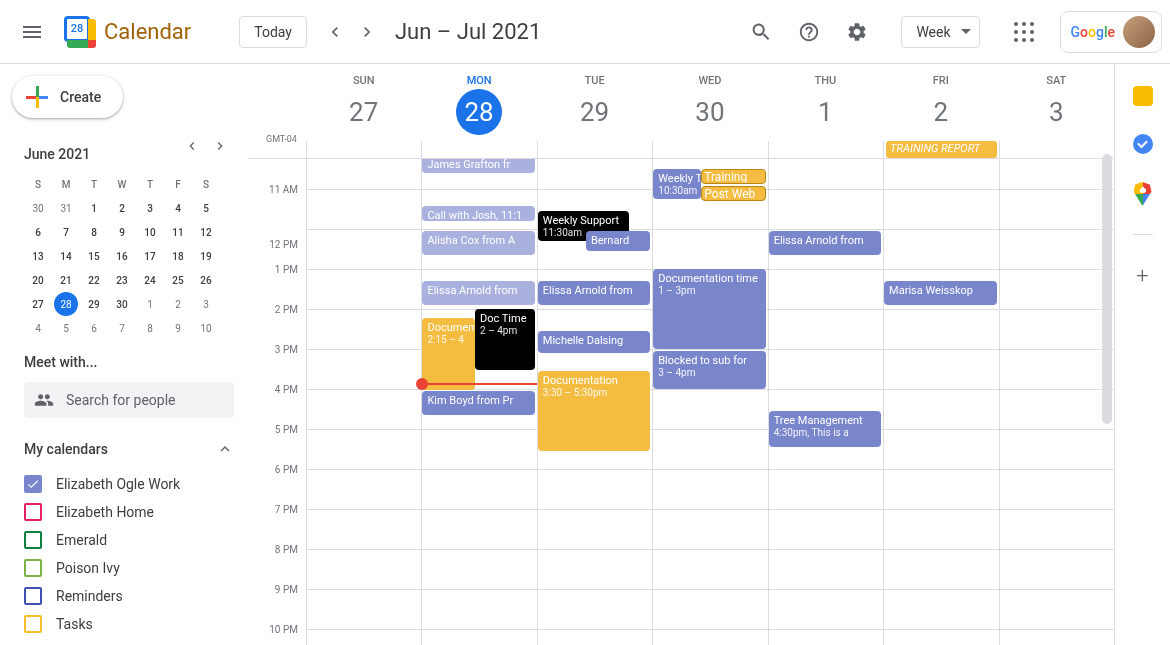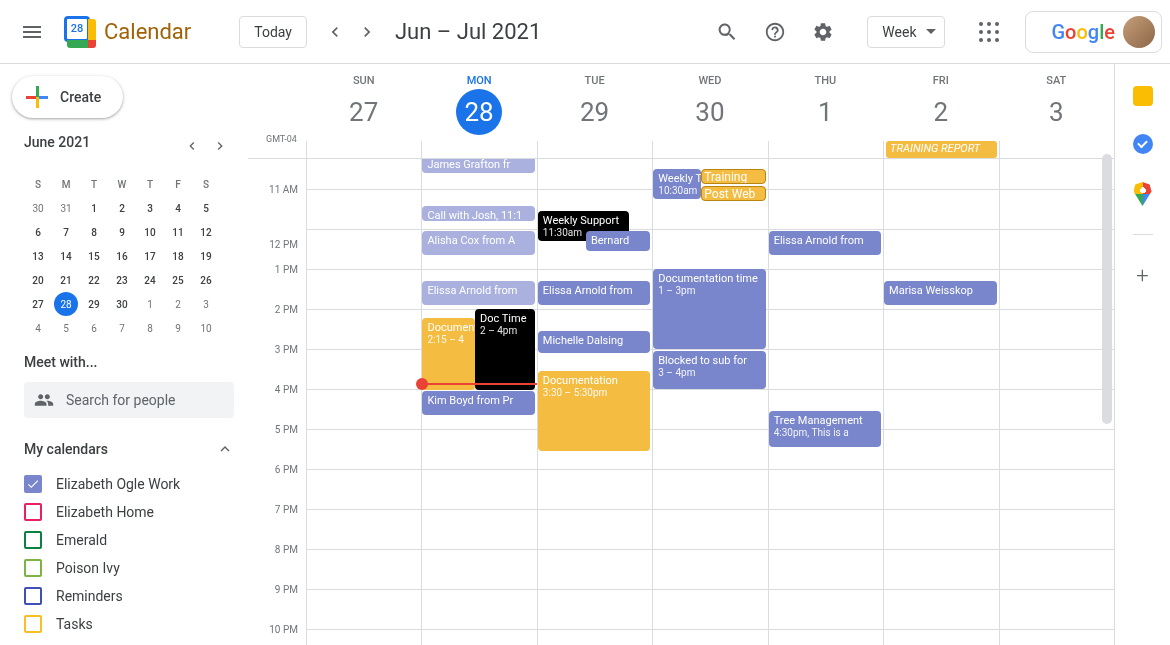--- a/index.html
+++ b/index.html
@@ -22,36 +22,36 @@
 .nav-arrow svg { width: 20px; height: 20px; fill: #5f6368; }
 .date-range { font-size: 22px; color: #3c4043; margin-left: 12px; }
 .header-right { margin-left: auto; display: flex; align-items: center; gap: 8px; }
 .icon-btn { width: 40px; height: 40px; display: flex; align-items: center; justify-content: center; cursor: pointer; border-radius: 50%; }
 .icon-btn svg { fill: #5f6368; width: 22px; height: 22px; }
 .view-selector { border: 1px solid #dadce0; border-radius: 4px; padding: 7px 8px 7px 14px; font-size: 14px; color: #3c4043; display: flex; align-items: center; gap: 10px; margin: 0 16px; cursor: pointer; }
 .apps-icon { width: 40px; height: 40px; display: flex; align-items: center; justify-content: center; cursor: pointer; }
 .apps-grid { display: grid; grid-template-columns: repeat(3, 4px); gap: 4px; }
 .apps-grid span { width: 4px; height: 4px; background: #5f6368; border-radius: 50%; }
 .google-box { border: 1px solid #dadce0; border-radius: 8px; padding: 4px 6px 4px 10px; display: flex; align-items: center; gap: 8px; margin-left: 8px; }
-.google-text { font-size: 20px; font-weight: 500; margin-left: 15px; }
+.google-text { font-size: 14px; font-weight: 500; }
 .g-b { color: #4285f4; } .g-r { color: #ea4335; } .g-y { color: #fbbc04; } .g-g { color: #34a853; }
 .avatar { width: 32px; height: 32px; border-radius: 50%; background: linear-gradient(135deg, #c6a07a, #8b6547); }
 
 
 .sidebar { position: absolute; left: 0; top: 64px; width: 248px; padding: 12px 0 0 0; height: calc(100% - 64px); }
 .create-btn { margin-left: 12px; display: inline-flex; align-items: center; gap: 12px; padding: 10px 22px 10px 14px; border-radius: 24px; box-shadow: 0 1px 2px rgba(60,64,67,.3), 0 1px 3px 1px rgba(60,64,67,.15); font-size: 14px; font-weight: 500; color: #3c4043; cursor: pointer; background: #fff; }
 .plus-icon { width: 22px; height: 22px; position: relative; }
 .plus-icon::before, .plus-icon::after { content: ''; position: absolute; }
 .plus-h { position: absolute; top: 10px; left: 0; width: 11px; height: 3px; background: #ea4335; }
 .plus-h2 { position: absolute; top: 10px; right: 0; width: 11px; height: 3px; background: #4285f4; }
 .plus-v { position: absolute; left: 10px; top: 0; width: 3px; height: 11px; background: #34a853; }
 .plus-v2 { position: absolute; left: 10px; bottom: 0; width: 3px; height: 11px; background: #fbbc04; }
 
 .mini-cal { padding: 16px 16px 8px 24px; }
-.mini-cal-head { display: flex; align-items: flex-start; margin-bottom: 10px; gap: 48px; }
+.mini-cal-head { display: flex; align-items: flex-end; margin-bottom: 10px; gap: 48px; }
 .mini-cal-title { font-size: 14px; font-weight: 500; color: #3c4043; }
 .mini-cal-nav { margin-left: auto; display: flex; gap: 4px; }
 .mini-cal-nav span { cursor: pointer; padding: 4px; }
 .mini-cal-nav svg { width: 16px; height: 16px; fill: #5f6368; }
 .mini-grid { display: grid; grid-template-columns: repeat(7, 28px); grid-auto-rows: 24px; }
 .mini-grid div { display: flex; align-items: center; justify-content: center; font-size: 10px; color: #70757a; }
 .mini-dow { font-weight: 500; }
 .mini-day.other { color: #70757a; }
 .mini-day.cur { color: #3c4043; font-weight: 500; }
 .mini-day.today { background: #1a73e8; color: #fff; border-radius: 50%; width: 24px; height: 24px; margin: 0 auto; }
@@ -365,21 +365,21 @@
         <div class="grid-line" style="top: 470px;"></div>
       </div>
     <div class="grid-cols">
       <div class="grid-col"></div>
       <div class="grid-col">
         <div class="event purple-light" style="top:-4px;height:18px;left:0;right:2px"><span class="ev-title">James Grafton fr</span></div>
         <div class="event purple-light" style="top:47px;height:15px;left:0;right:2px"><span class="ev-title">Call with Josh, 11:1</span></div>
         <div class="event purple-light" style="top:72px;height:24px;left:0;right:2px"><span class="ev-title">Alisha Cox from A</span></div>
         <div class="event purple-light" style="top:122px;height:24px;left:0;right:2px"><span class="ev-title">Elissa Arnold from</span></div>
         <div class="event yellow" style="top:159px;height:72px;left:0;width:46%"><span class="ev-title">Documentation</span><div class="ev-time">2:15 – 4</div></div>
-        <div class="event green" style="top:150px;height:81px;left:46%;right:2px"><span class="ev-title">Doc Time</span><div class="ev-time">2 – 4pm</div></div>
+        <div class="event green" style="top:150px;height:61px;left:46%;right:2px"><span class="ev-title">Doc Time</span><div class="ev-time">2 – 4pm</div></div>
         <div class="event purple" style="top:232px;height:24px;left:0;right:2px"><span class="ev-title">Kim Boyd from Pr</span></div>
         <div class="now-line" style="top:224px">
             <div class="now-dot"></div>
           </div>
       </div>
       <div class="grid-col">
         <div class="event green" style="top:52px;height:30px;left:0;width:80%"><span class="ev-title">Weekly Support</span><div class="ev-time">11:30am</div></div>
         <div class="event purple" style="top:72px;height:20px;left:42%;right:2px"><span class="ev-title">Bernard</span></div>
         <div class="event purple" style="top:122px;height:24px;left:0;right:2px"><span class="ev-title">Elissa Arnold from</span></div>
         <div class="event purple" style="top:172px;height:22px;left:0;right:2px"><span class="ev-title">Michelle Dalsing</span></div>

